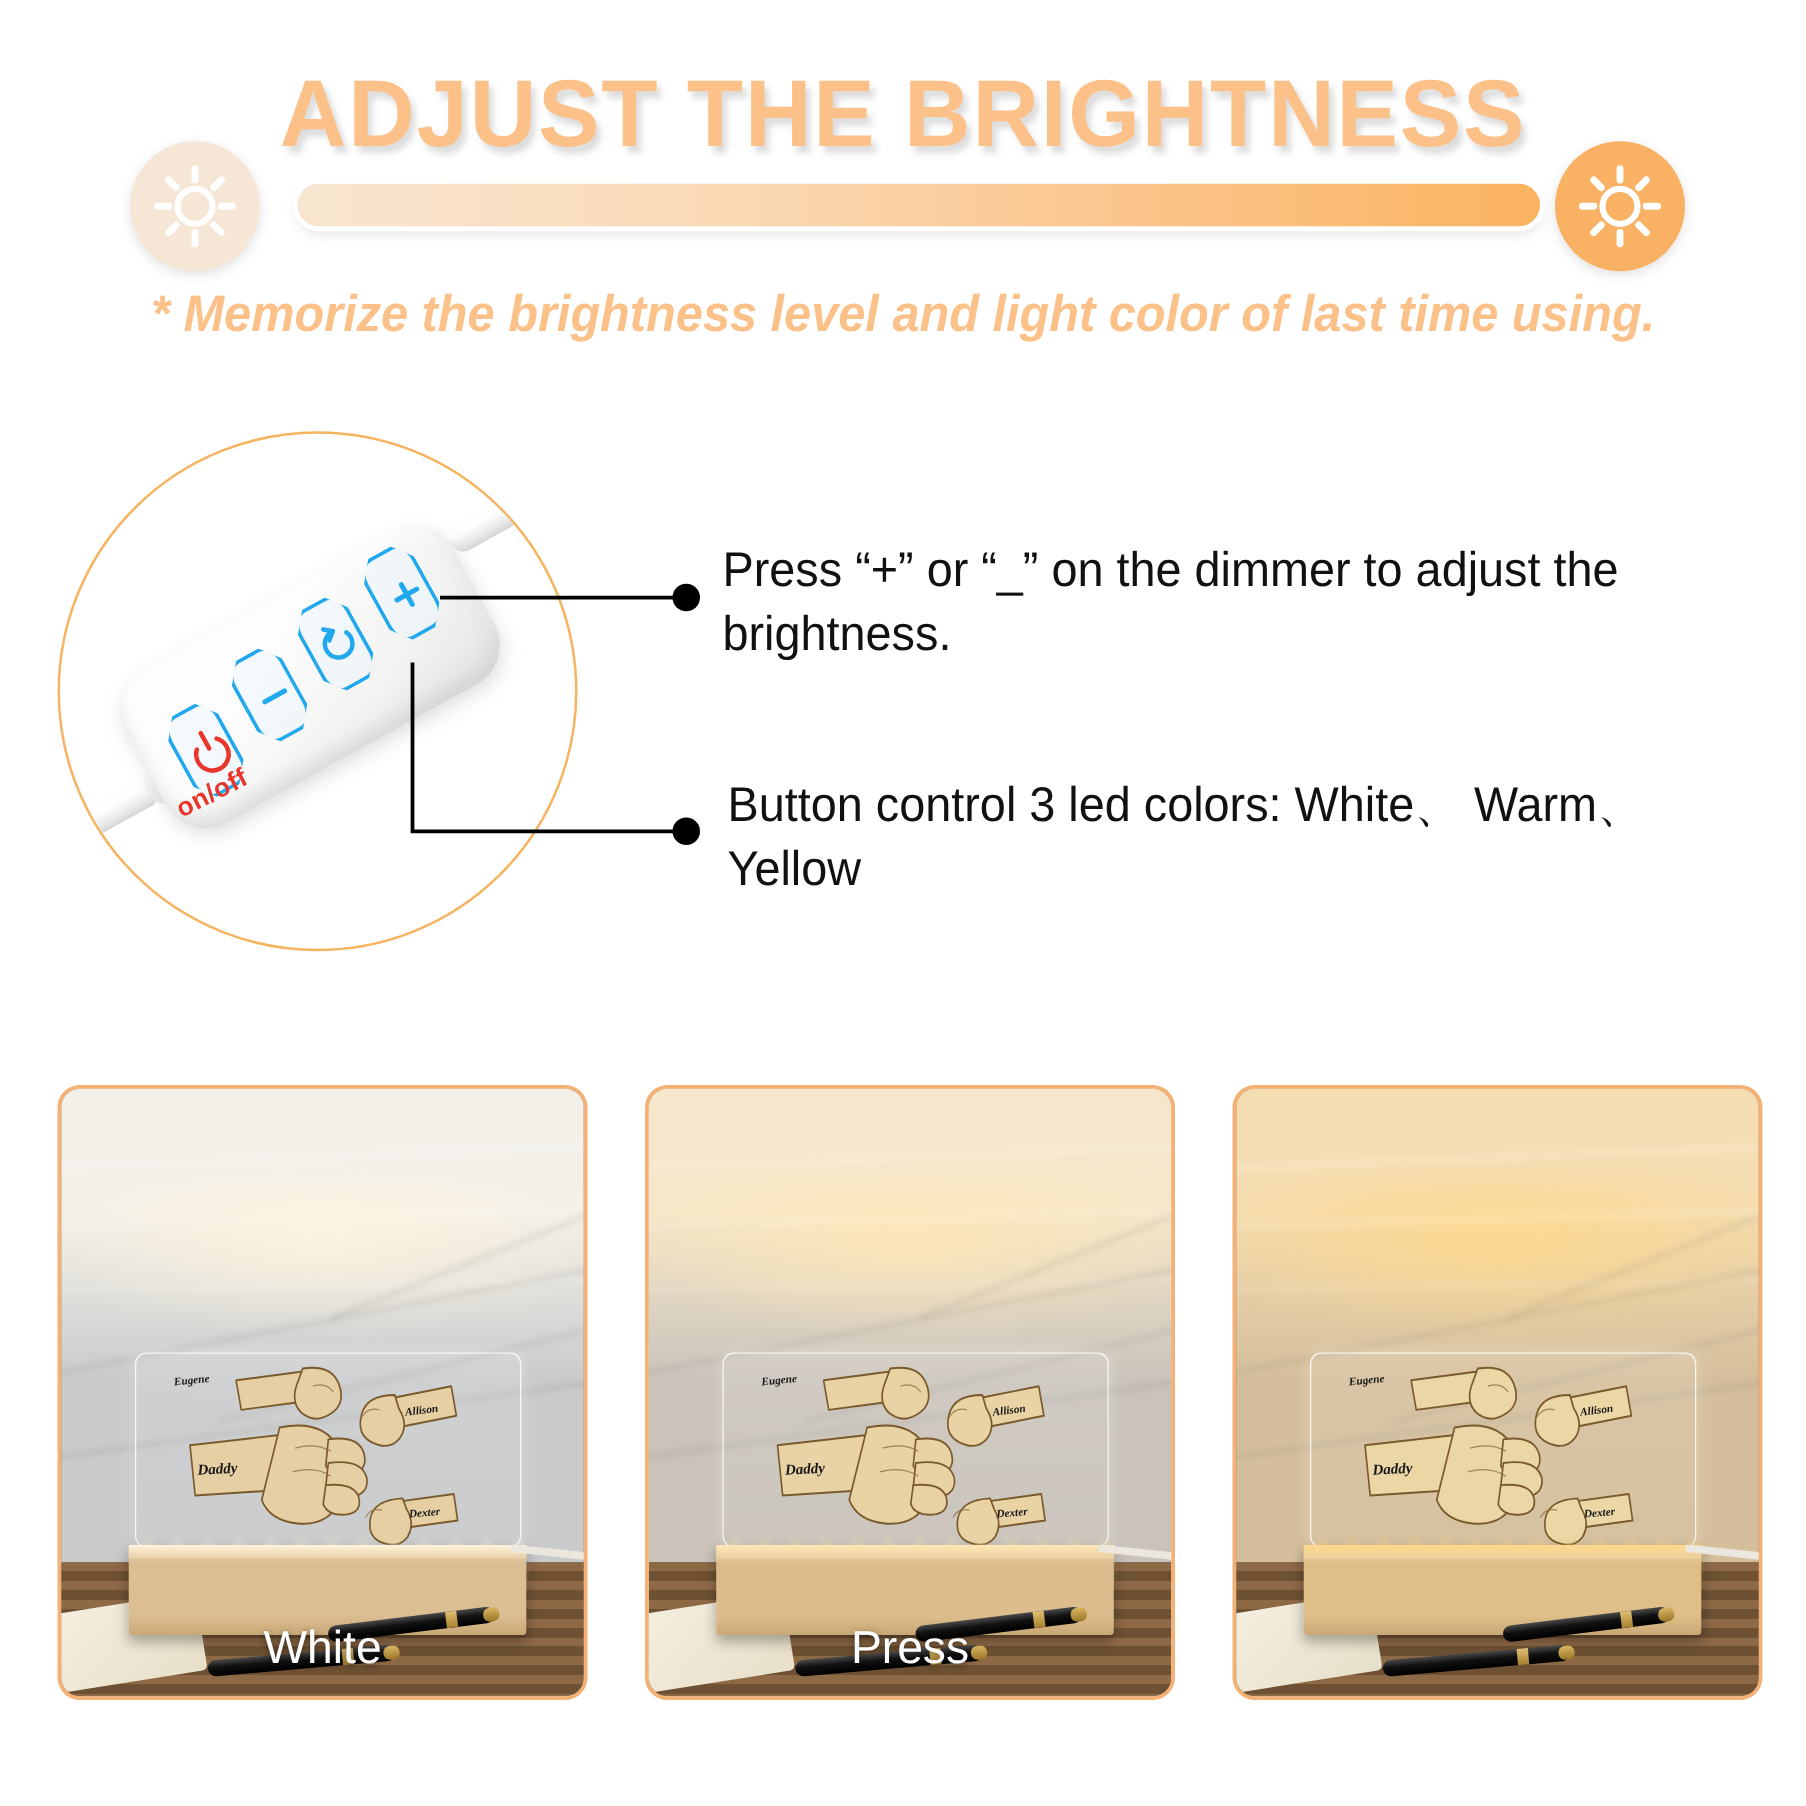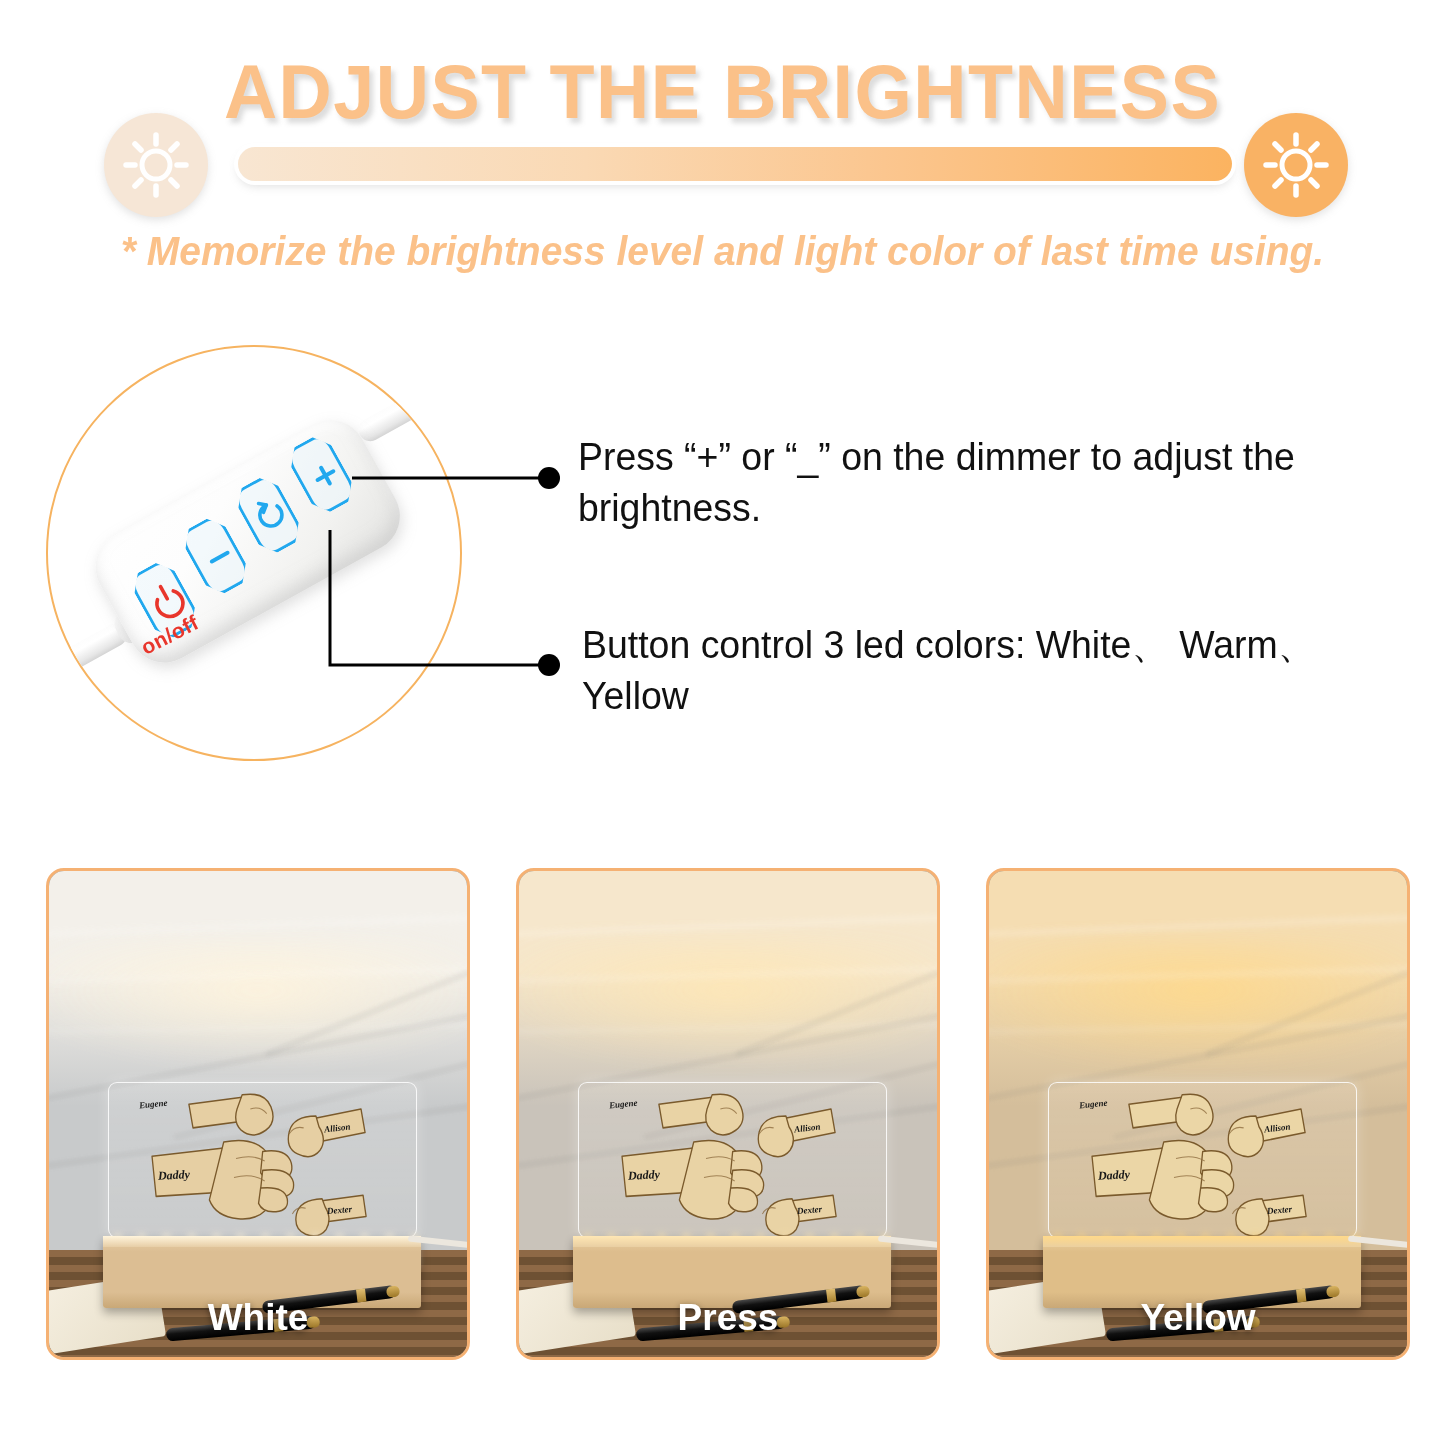--- a/index.html
+++ b/index.html
@@ -239,21 +239,21 @@
     background:linear-gradient(140deg,#F6F0E2,#E8DFC9);
     transform:rotate(-9deg);
     border-radius:4px 26px 4px 4px;
   }
 
   .panel-caption {
     position:absolute; left:0; bottom:18px; width:100%;
     text-align:center;
     color:#ffffff;
     font-size:37px;
-    font-weight:700;
+    font-weight:400;
     font-family:"Liberation Sans", sans-serif;
     text-shadow:0 2px 6px rgba(0,0,0,0.45);
     z-index:9;
   }
 </style>
 </head>
 <body>
 
 <div id="header">
 
@@ -563,15 +563,14 @@
         <div class="pen" style="left: 28%; bottom: 4.5%; width: 36%; transform: rotate(-5deg);">
           <div class="pen-band" style="right: 22%;"></div>
           <div class="pen-tip" style="right: -4px;"></div>
         </div>
         <div class="pen" style="left: 51%; bottom: 10.5%; width: 32%; transform: rotate(-7deg);">
           <div class="pen-band" style="right: 22%;"></div>
           <div class="pen-tip" style="right: -4px;"></div>
         </div>
         <div style="position: absolute; right: -2%; bottom: 23%; width: 16%; height: 6px; border-radius: 4px; background: rgb(236, 231, 222); transform: rotate(6deg);"></div>
       </div>
-    <div class="panel-caption">Yellow</div>
   </div>
 </div>
 
 </body></html>

